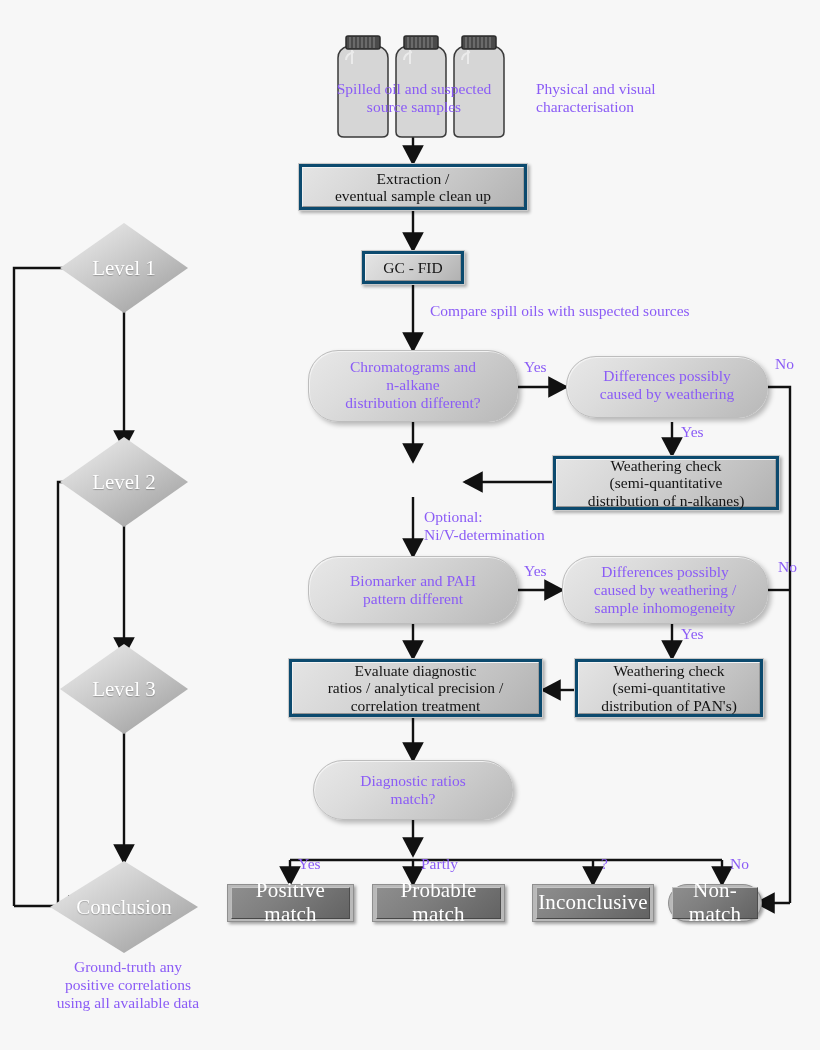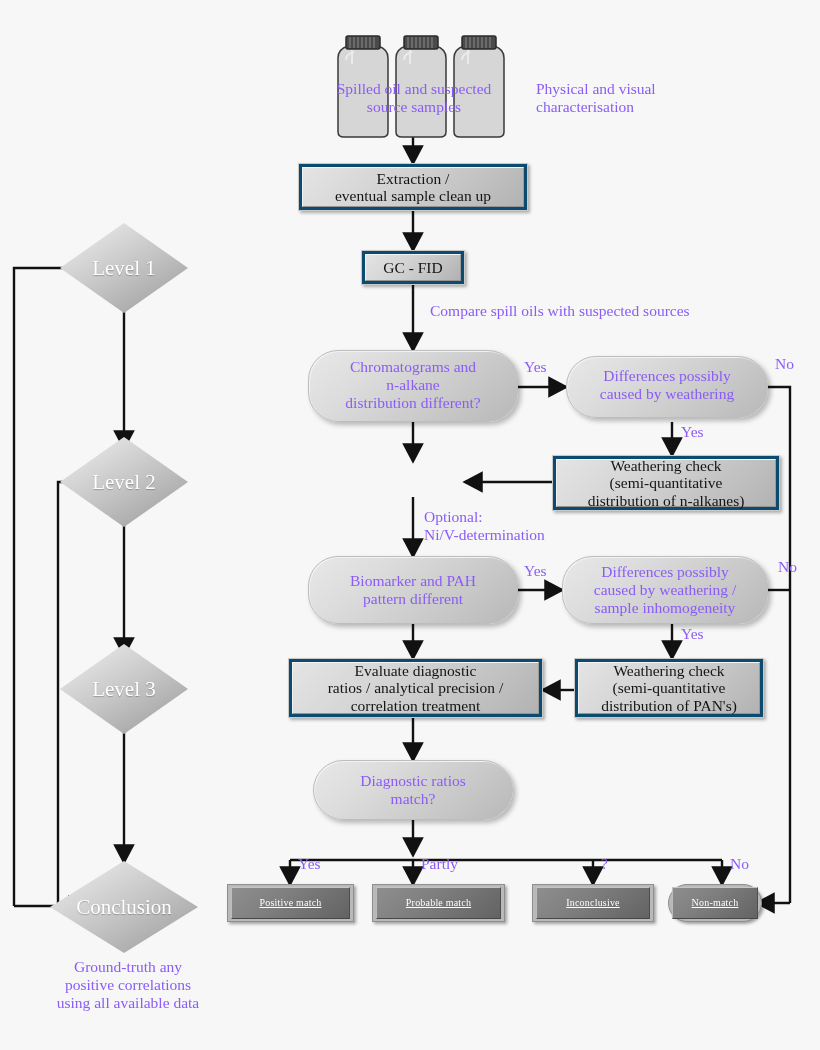--- a/index.html
+++ b/index.html
@@ -65,23 +65,22 @@
   }
   .result .inner{
     width:100%;height:100%;
     display:flex;align-items:center;justify-content:center;
     background:linear-gradient(140deg,#8e8e8e 0%,#7f7f7f 40%,#6e6e6e 75%,#636363 100%);
     border-top:1px solid #c6c6c6;
     border-left:1px solid #bdbdbd;
     border-right:1px solid #4d4d4d;
     border-bottom:1px solid #474747;
     color:#ffffff;
-    font-size:10px;
+    font-size:21px;
     letter-spacing:.2px;
-    text-decoration:underline;
   }
 
   
   .diamond{
     position:absolute;
     z-index:3;
     display:flex;align-items:center;justify-content:center;
   }
   .diamond .dshape{
     position:absolute;inset:0;

